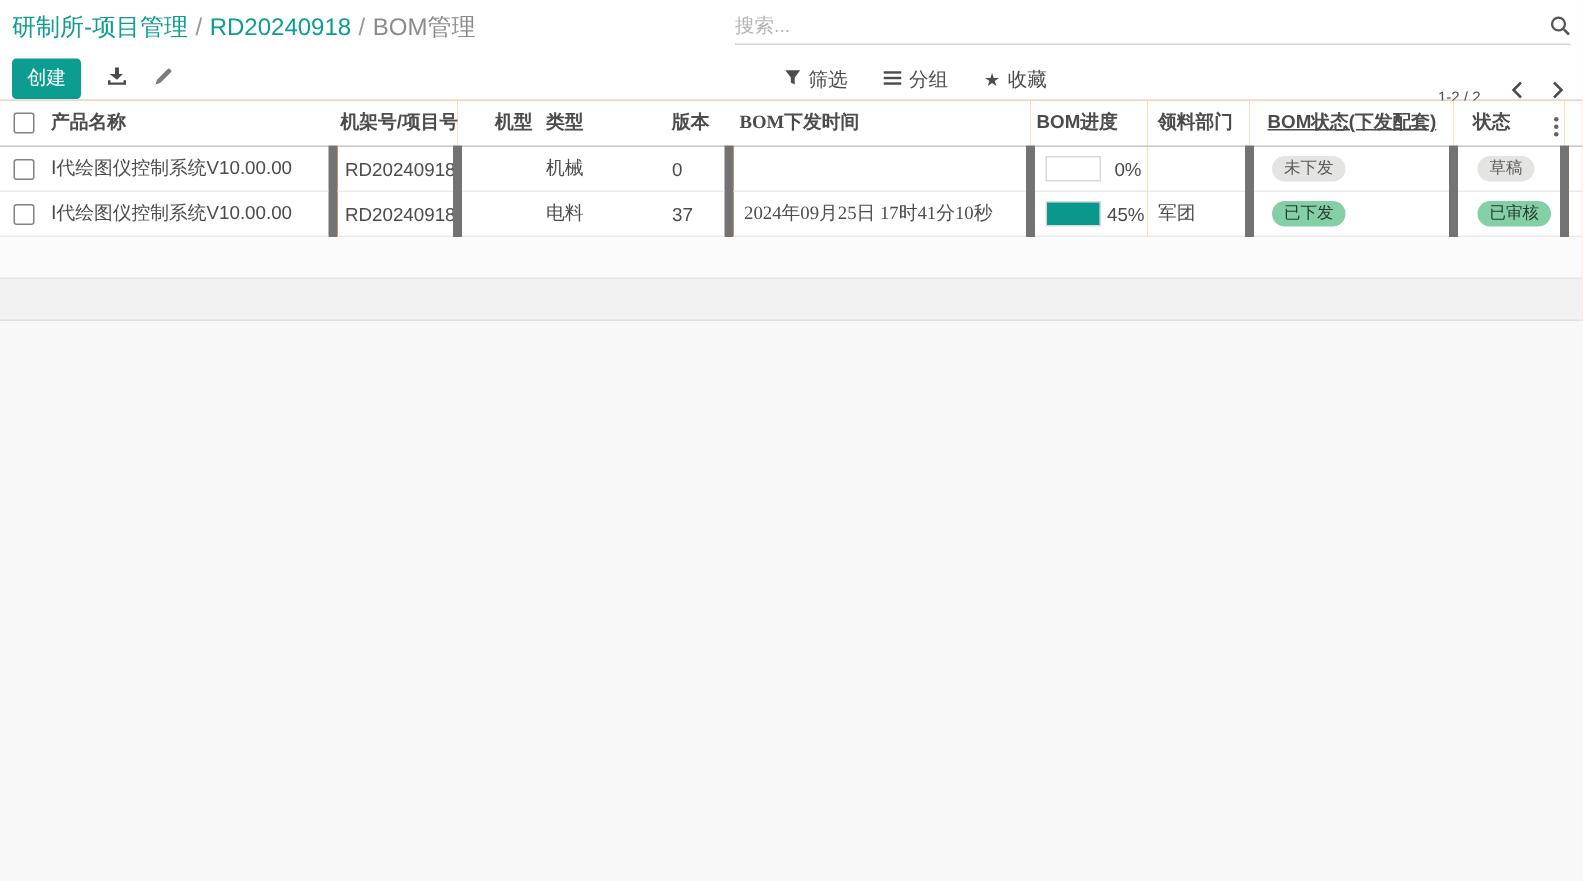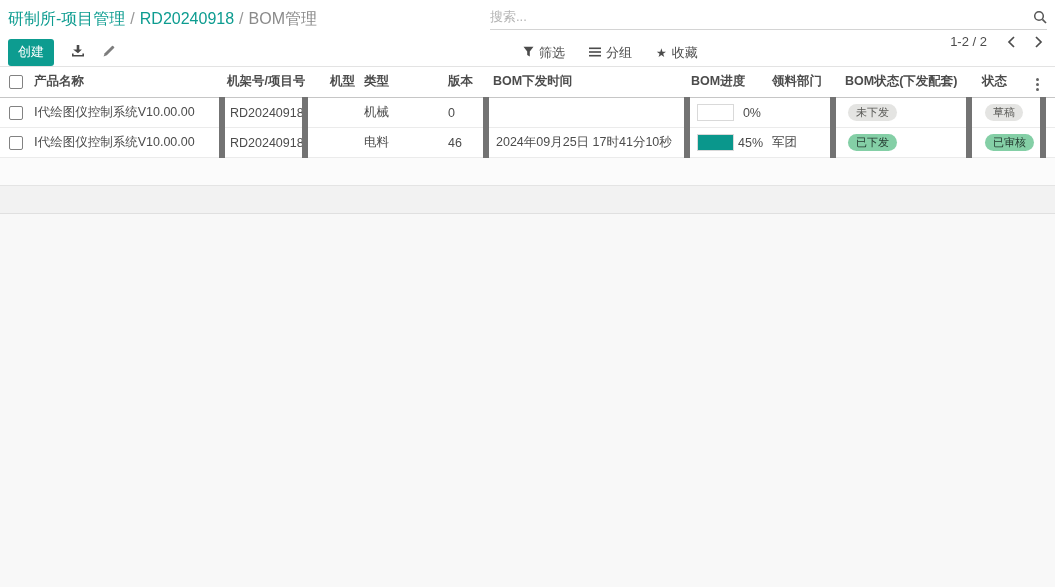--- a/index.html
+++ b/index.html
@@ -19,39 +19,39 @@
   .search-box input { flex:1; border:none; outline:none; background:transparent; font-size:13px; color:#8b5cf6; font-family:inherit; }
   .search-box input::placeholder { color:#b3b3b3; }
   .search-icon { display:flex; align-items:center; margin-left:6px; cursor:pointer; }
 
   .cp-row2 { position:relative; display:flex; align-items:center; height:37px; }
   .btn-create { background:#0d9c90; color:#fff; border:none; border-radius:3px; font-size:13px; font-family:inherit; padding:4px 10px 5px; cursor:pointer; margin-right:13px; }
   .icon-btn { background:none; border:none; cursor:pointer; padding:2px 4px; margin-right:9px; display:flex; align-items:center; }
   .filters { position:absolute; left:515px; top:0; height:100%; display:flex; align-items:center; gap:24px; }
   .filter-item { display:flex; align-items:center; gap:5px; font-size:13px; color:#4c4c4c; background:none; border:none; font-family:inherit; cursor:pointer; }
   .star-glyph { font-size:12px; color:#4c4c4c; line-height:1; }
-  .pager { position:absolute; right:0; top:0; height:100%; display:flex; align-items:flex-start; gap:10px; font-size:13px; color:#4c4c4c; }
+  .pager { position:absolute; right:0; top:0; height:100%; display:flex; align-items:flex-end; gap:10px; font-size:10px; color:#4c4c4c; }
   .pager-range { margin-right:6px; }
   .pager-btn { background:none; border:none; cursor:pointer; padding:2px 4px; display:flex; align-items:center; }
 
   
   .table-wrap { position:relative; background:#fdba74; }
   table { width:1055px; border-collapse:collapse; table-layout:fixed; }
   th { font-size:12.5px; font-weight:bold; color:#4c4c4c; text-align:left; padding:6px 4px 7px; border-bottom:1px solid #c6c6c6; background:#fff; white-space:nowrap; overflow:hidden; }
   td { font-size:12.5px; color:#4c4c4c; padding:6px 4px; border-bottom:1px solid #ebebeb; background:#fff; white-space:nowrap; overflow:hidden; height:29px; vertical-align:middle; }
   td.vr { border-right:6px solid #737373; }
   .col-product { padding-left:2px; }
   .col-project { padding-left:5px; }
   .col-model   { padding-left:25px; }
   .col-type    { padding-left:8px; }
   .col-version { text-align:left; padding-right:15px; }
-  .col-time    { padding-left:7px; }
+  .col-time    { padding-left:7px;font-family:Liberation Serif, serif; }
   .col-progress{ padding-right:6px; }
   .col-dept    { padding-left:7px; }
-  .col-bomst   { padding-left:12px; }
+  .col-bomst   { padding-left:12px;text-decoration:underline; }
   .col-status  { padding-left:13px; }
   .cell-check { padding-left:9px; }
   .checkbox { width:14px; height:14px; border:1px solid #828282; border-radius:2px; background:#fff; cursor:pointer; }
   .progress-cell { display:flex; align-items:center; }
   .pbar { width:37px; height:17px; border:1px solid #d9d9d9; background:#fff; margin-left:3px; flex:none; }
   .pbar .fill { height:100%; background:#0a978c; }
   .pct { margin-left:auto; padding-left:4px; }
   .badge { display:inline-block; font-size:11px; line-height:13px; padding:2px 8px 2px; border-radius:10px; }
   .badge-gray { background:#e4e4e2; color:#5a5a57; }
   .badge-green { background:#84cfa6; color:#243a30; }
@@ -202,21 +202,21 @@
         <td></td>
       </tr>
       <tr>
         <td class="cell-check">
             <div class="checkbox"></div>
           </td>
         <td class="col-product vr">Ⅰ代绘图仪控制系统V10.00.00</td>
         <td class="col-project vr">RD20240918</td>
         <td class="col-model"></td>
         <td class="col-type">电料</td>
-        <td class="col-version vr">46</td>
+        <td class="col-version vr">37</td>
         <td class="col-time vr">2024年09月25日 17时41分10秒</td>
         <td>
           <div class="progress-cell">
             <div class="pbar">
                 <div class="fill" style="width: 100%;"></div>
               </div>
             <span class="pct">45%</span>
           </div>
         </td>
         <td class="col-dept vr">军团</td>

